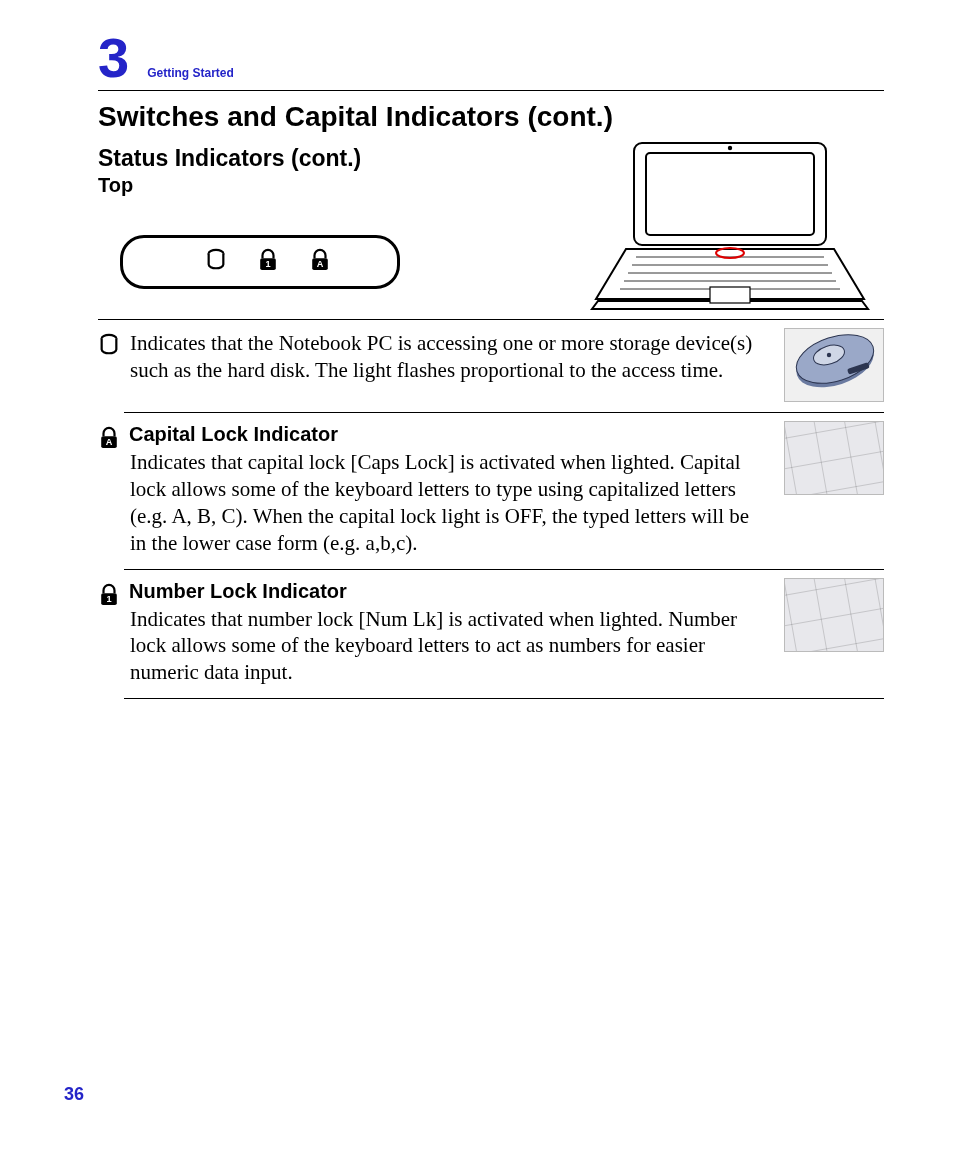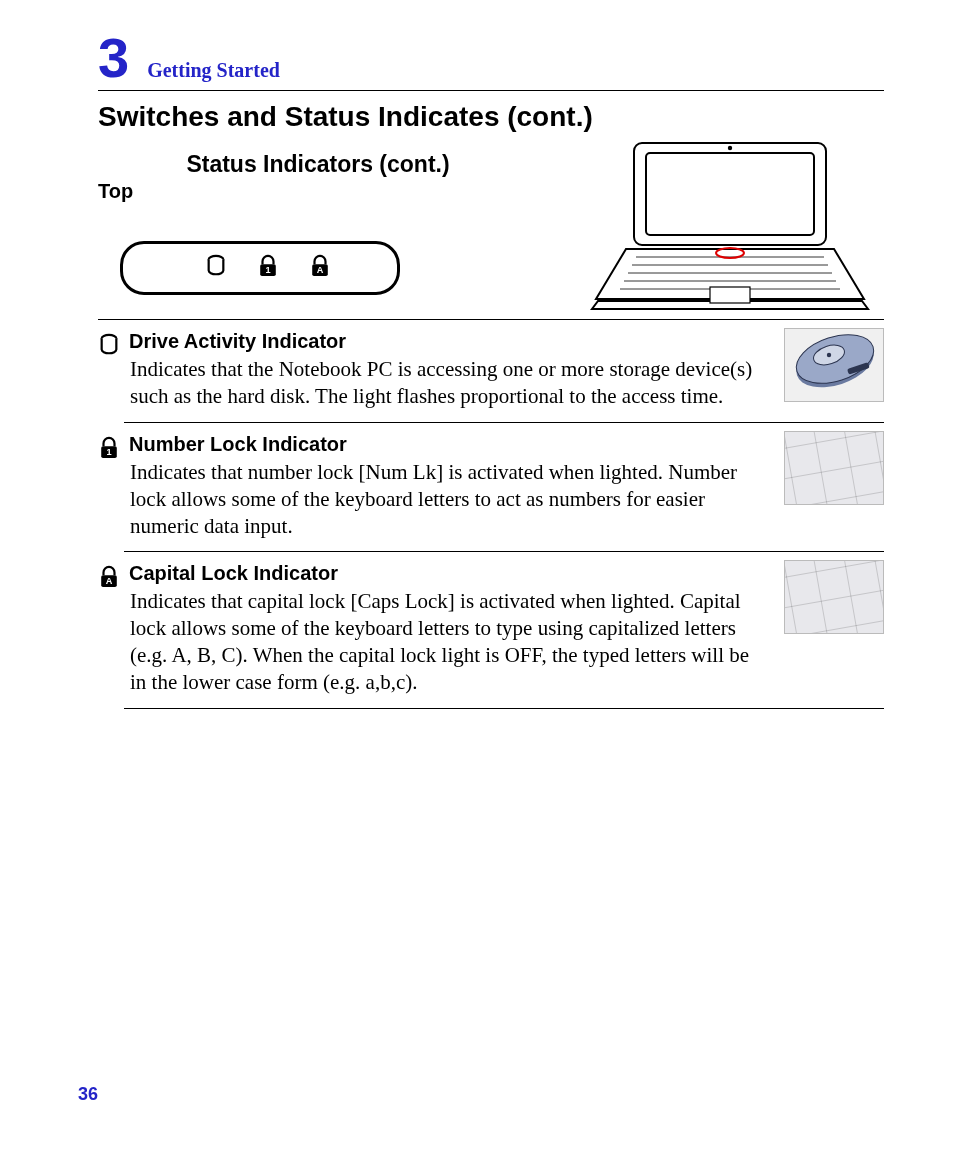--- a/index.html
+++ b/index.html
@@ -23,37 +23,36 @@
   }
   .chapter-num{
     font-family:Helvetica,Arial,sans-serif;
     font-weight:bold;
     font-size:56px;
     color:#2424c8;
     line-height:1;
     margin-right:18px;
   }
   .chapter-label{
-    font-family:Liberation Serif, serif;
-    font-weight:bold;
-    font-size:20px;
+    font-family:Liberation Sans, sans-serif;
+    font-weight:bold;
+    font-size:12px;
     color:#2424c8;
   }
   h1.section-title{
     font-family:Helvetica,Arial,sans-serif;
     font-weight:bold;
     font-size:28px;
     margin:10px 0 6px 0;
   }
   h2.subsection{
     font-family:Helvetica,Arial,sans-serif;
     font-weight:bold;
     font-size:23px;
-    margin:12px 0 0 0;
-    text-align:center;
+    margin:6px 0 0 0;
   }
   h3.subsub{
     font-family:Helvetica,Arial,sans-serif;
     font-weight:bold;
     font-size:20px;
     margin:2px 0 16px 0;
   }
   .top-row{
     position:relative;
     height:180px;
@@ -101,21 +100,21 @@
   }
   .item-img{
     position:absolute;right:0;top:8px;
     width:100px;height:74px;
     background:#f0f0f0;
     border:1px solid #bbb;
     box-sizing:border-box;
     overflow:hidden;
   }
   .page-num{
-    position:absolute;left:78px;bottom:50px;
+    position:absolute;left:64px;bottom:50px;
     font-family:Helvetica,Arial,sans-serif;
     font-weight:bold;font-size:18px;color:#2424c8;
   }
   
   .kbd-tiles{
     width:100%;height:100%;
     background:
       linear-gradient(#ccc,#ccc),
       linear-gradient(#fff,#fff);
     background-size:100% 100%;
@@ -153,21 +152,21 @@
   </defs>
 </svg>
 
 <div class="page">
 
   <div class="chapter-line">
     <span class="chapter-num">3</span>
     <span class="chapter-label">Getting Started</span>
   </div>
 
-  <h1 class="section-title">Switches and Status Indicates (cont.)</h1>
+  <h1 class="section-title">Switches and Capital Indicators (cont.)</h1>
 
   <div class="top-row">
     <div class="top-left">
       <h2 class="subsection">Status Indicators (cont.)</h2>
       <h3 class="subsub">Top</h3>
 
       <div class="icon-strip">
         <span>
           <svg width="22" height="26" viewBox="0 0 24 26">
               <use href="#ic-cylinder"></use>
@@ -209,56 +208,55 @@
   <hr class="hr">
 
   <div class="items" style="margin-left:26px">
 
     <div class="item">
       <span class="item-icon">
         <svg width="22" height="26" viewBox="0 0 24 26">
             <use href="#ic-cylinder"></use>
           </svg>
       </span>
-      <div class="item-title">Drive Activity Indicator</div>
       <p class="item-body">Indicates that the Notebook PC is accessing one or more storage device(s) such as the hard disk. The light flashes proportional to the access time.</p>
       <div class="item-img">
         <svg viewBox="0 0 100 74" width="100" height="74">
           <ellipse cx="50" cy="34" rx="40" ry="22" fill="#6a7aa0" transform="rotate(-18 50 34)"></ellipse>
           <ellipse cx="50" cy="30" rx="40" ry="22" fill="#9aa8c8" stroke="#2c3550" stroke-width="1" transform="rotate(-18 50 30)"></ellipse>
           <ellipse cx="44" cy="26" rx="16" ry="9" fill="#cfd6e6" stroke="#2c3550" stroke-width="1" transform="rotate(-18 44 26)"></ellipse>
           <circle cx="44" cy="26" r="2.2" fill="#2c3550"></circle>
           <rect x="62" y="40" width="22" height="6" rx="2" fill="#2c3550" transform="rotate(-18 62 40)"></rect>
         </svg>
       </div>
+    </div>
+
+    <div class="item">
+      <span class="item-icon">
+        <svg width="22" height="26" viewBox="0 0 24 26">
+            <use href="#ic-lock-a"></use>
+          </svg>
+      </span>
+      <div class="item-title">Capital Lock Indicator</div>
+      <p class="item-body">Indicates that capital lock [Caps Lock] is activated when lighted. Capital lock allows some of the keyboard letters to type using capitalized letters (e.g. A, B, C). When the capital lock light is OFF, the typed letters will be in the lower case form (e.g. a,b,c).</p>
+      <div class="item-img">
+          <div class="kbd-tiles"></div>
+        </div>
     </div>
 
     <div class="item">
       <span class="item-icon">
         <svg width="22" height="26" viewBox="0 0 24 26">
             <use href="#ic-lock-1"></use>
           </svg>
       </span>
       <div class="item-title">Number Lock Indicator</div>
       <p class="item-body">Indicates that number lock [Num Lk] is activated when lighted. Number lock allows some of the  keyboard letters to act as numbers for easier numeric data input.</p>
       <div class="item-img">
           <div class="kbd-tiles"></div>
         </div>
     </div>
 
-    <div class="item">
-      <span class="item-icon">
-        <svg width="22" height="26" viewBox="0 0 24 26">
-            <use href="#ic-lock-a"></use>
-          </svg>
-      </span>
-      <div class="item-title">Capital Lock Indicator</div>
-      <p class="item-body">Indicates that capital lock [Caps Lock] is activated when lighted. Capital lock allows some of the keyboard letters to type using capitalized letters (e.g. A, B, C). When the capital lock light is OFF, the typed letters will be in the lower case form (e.g. a,b,c).</p>
-      <div class="item-img">
-          <div class="kbd-tiles"></div>
-        </div>
-    </div>
-
   </div>
 
 </div>
 
 <div class="page-num">36</div>
 
 </body></html>

